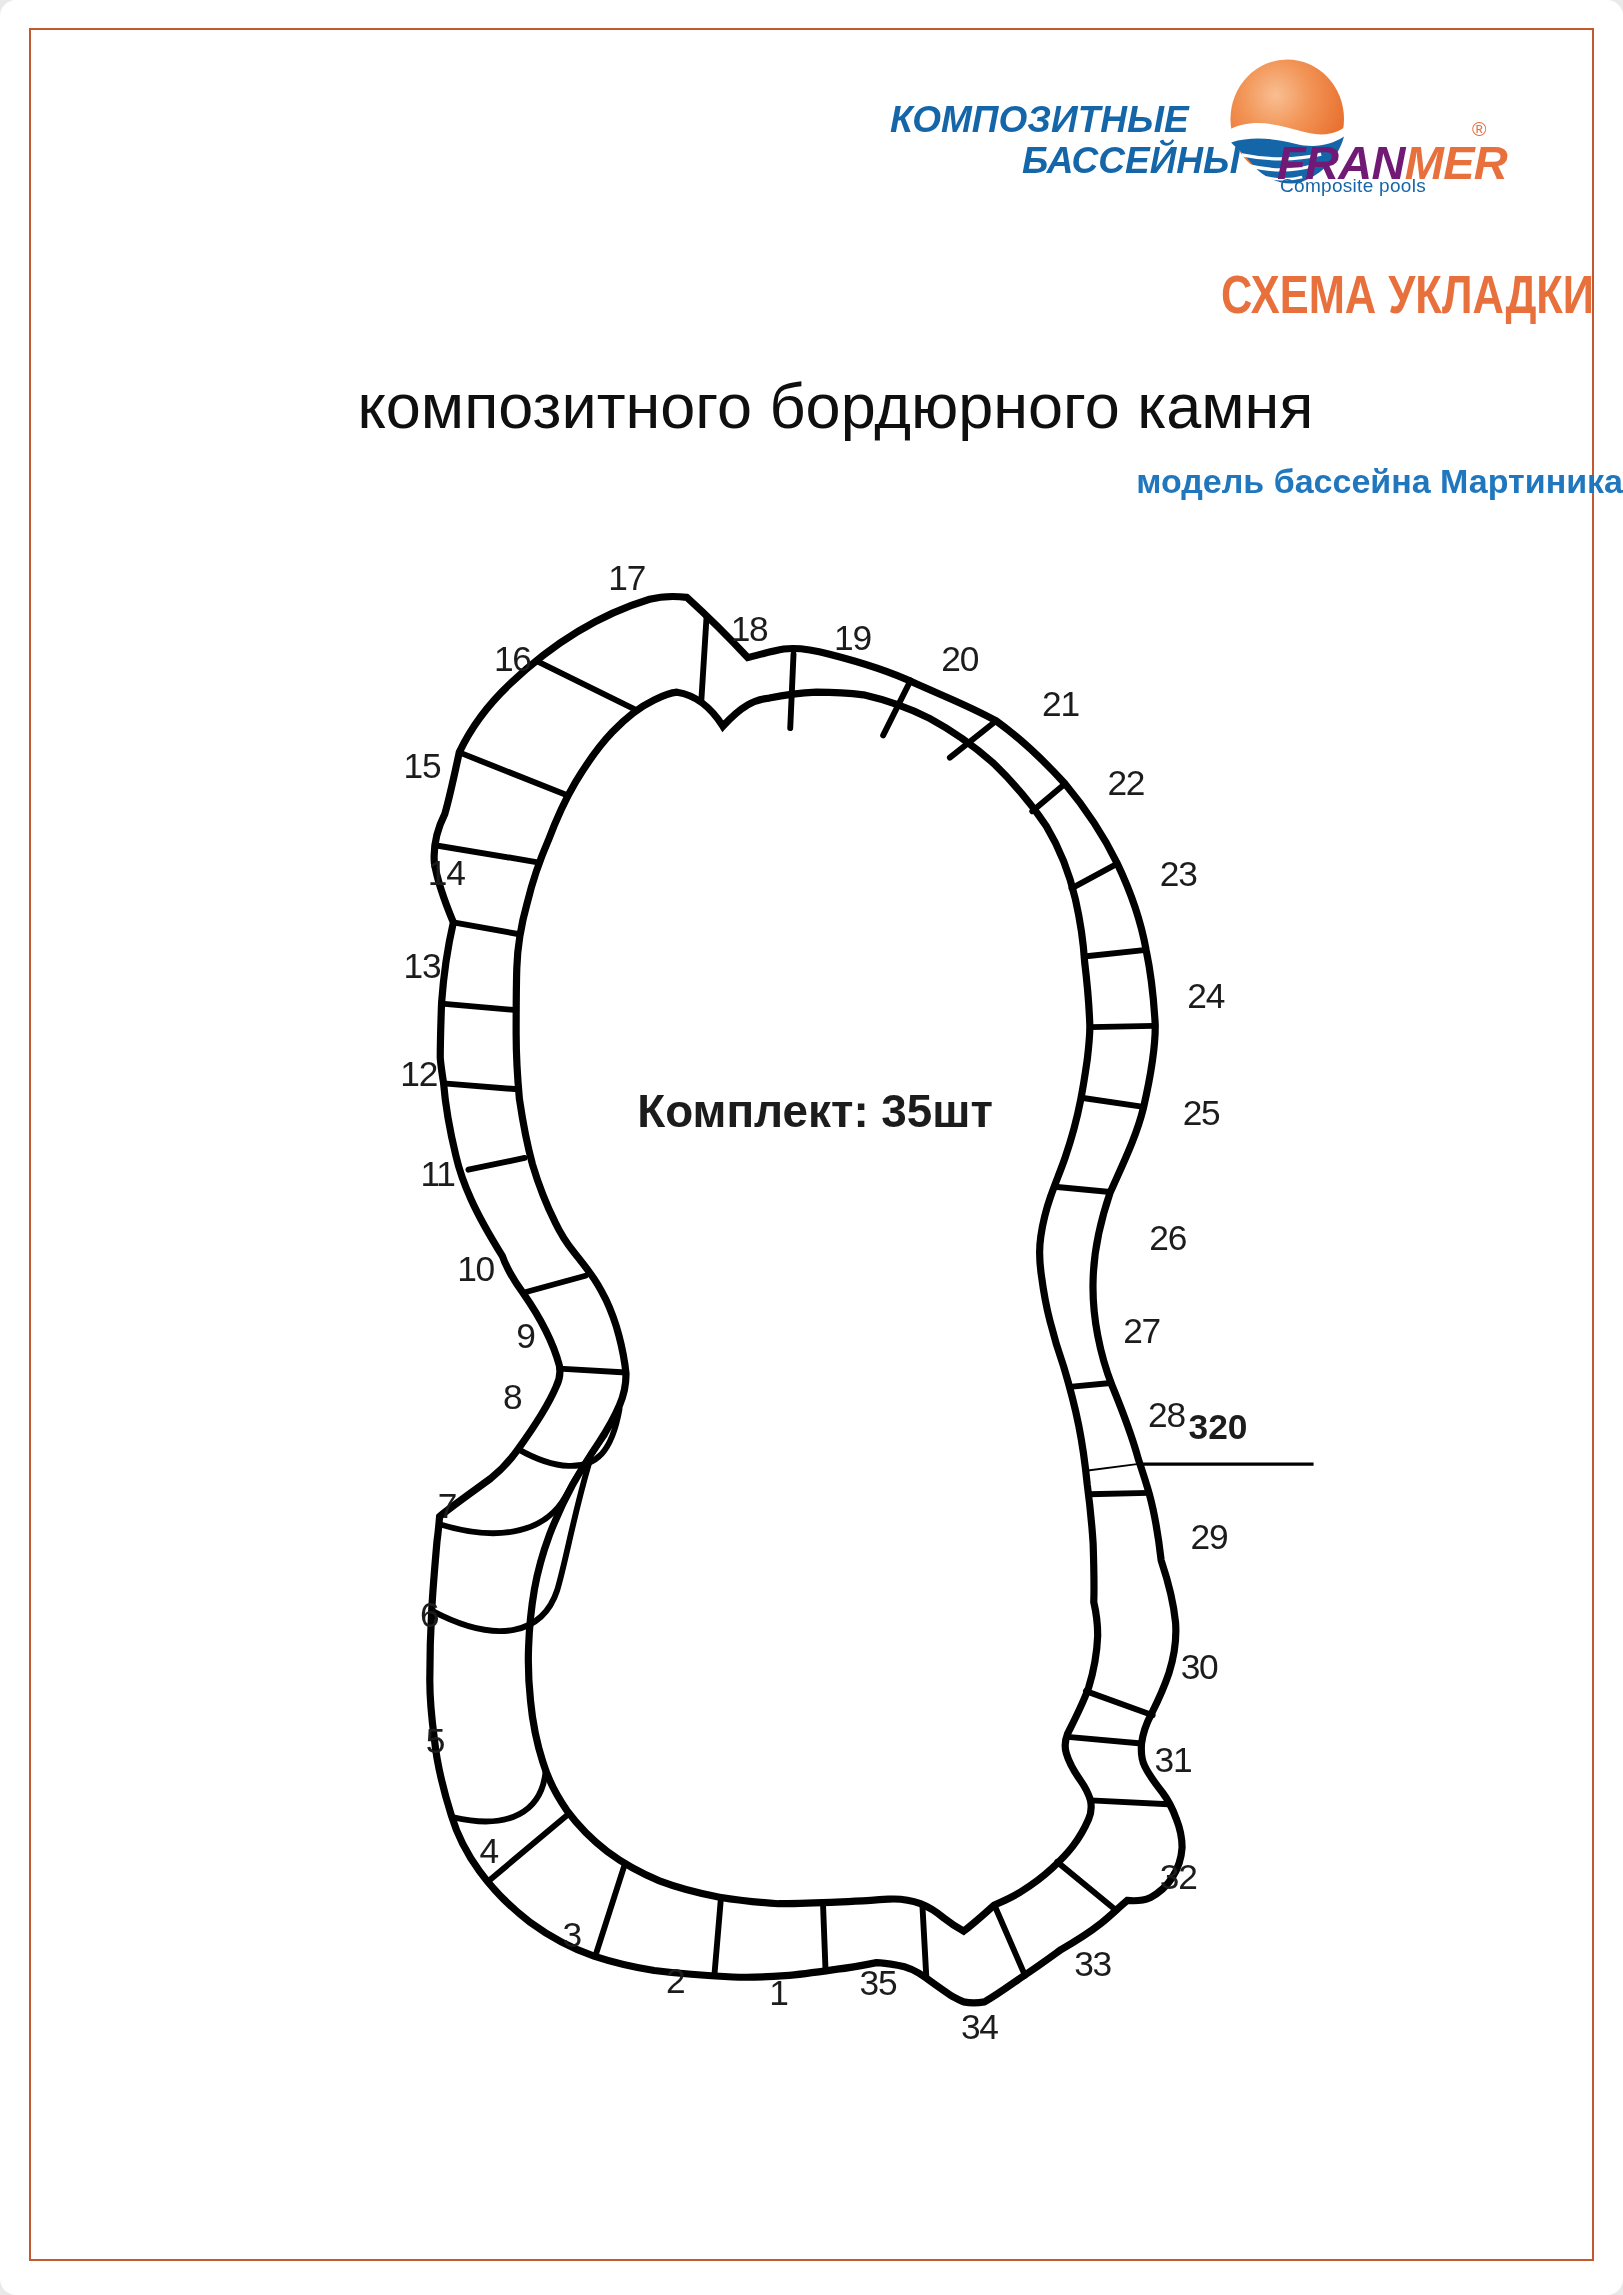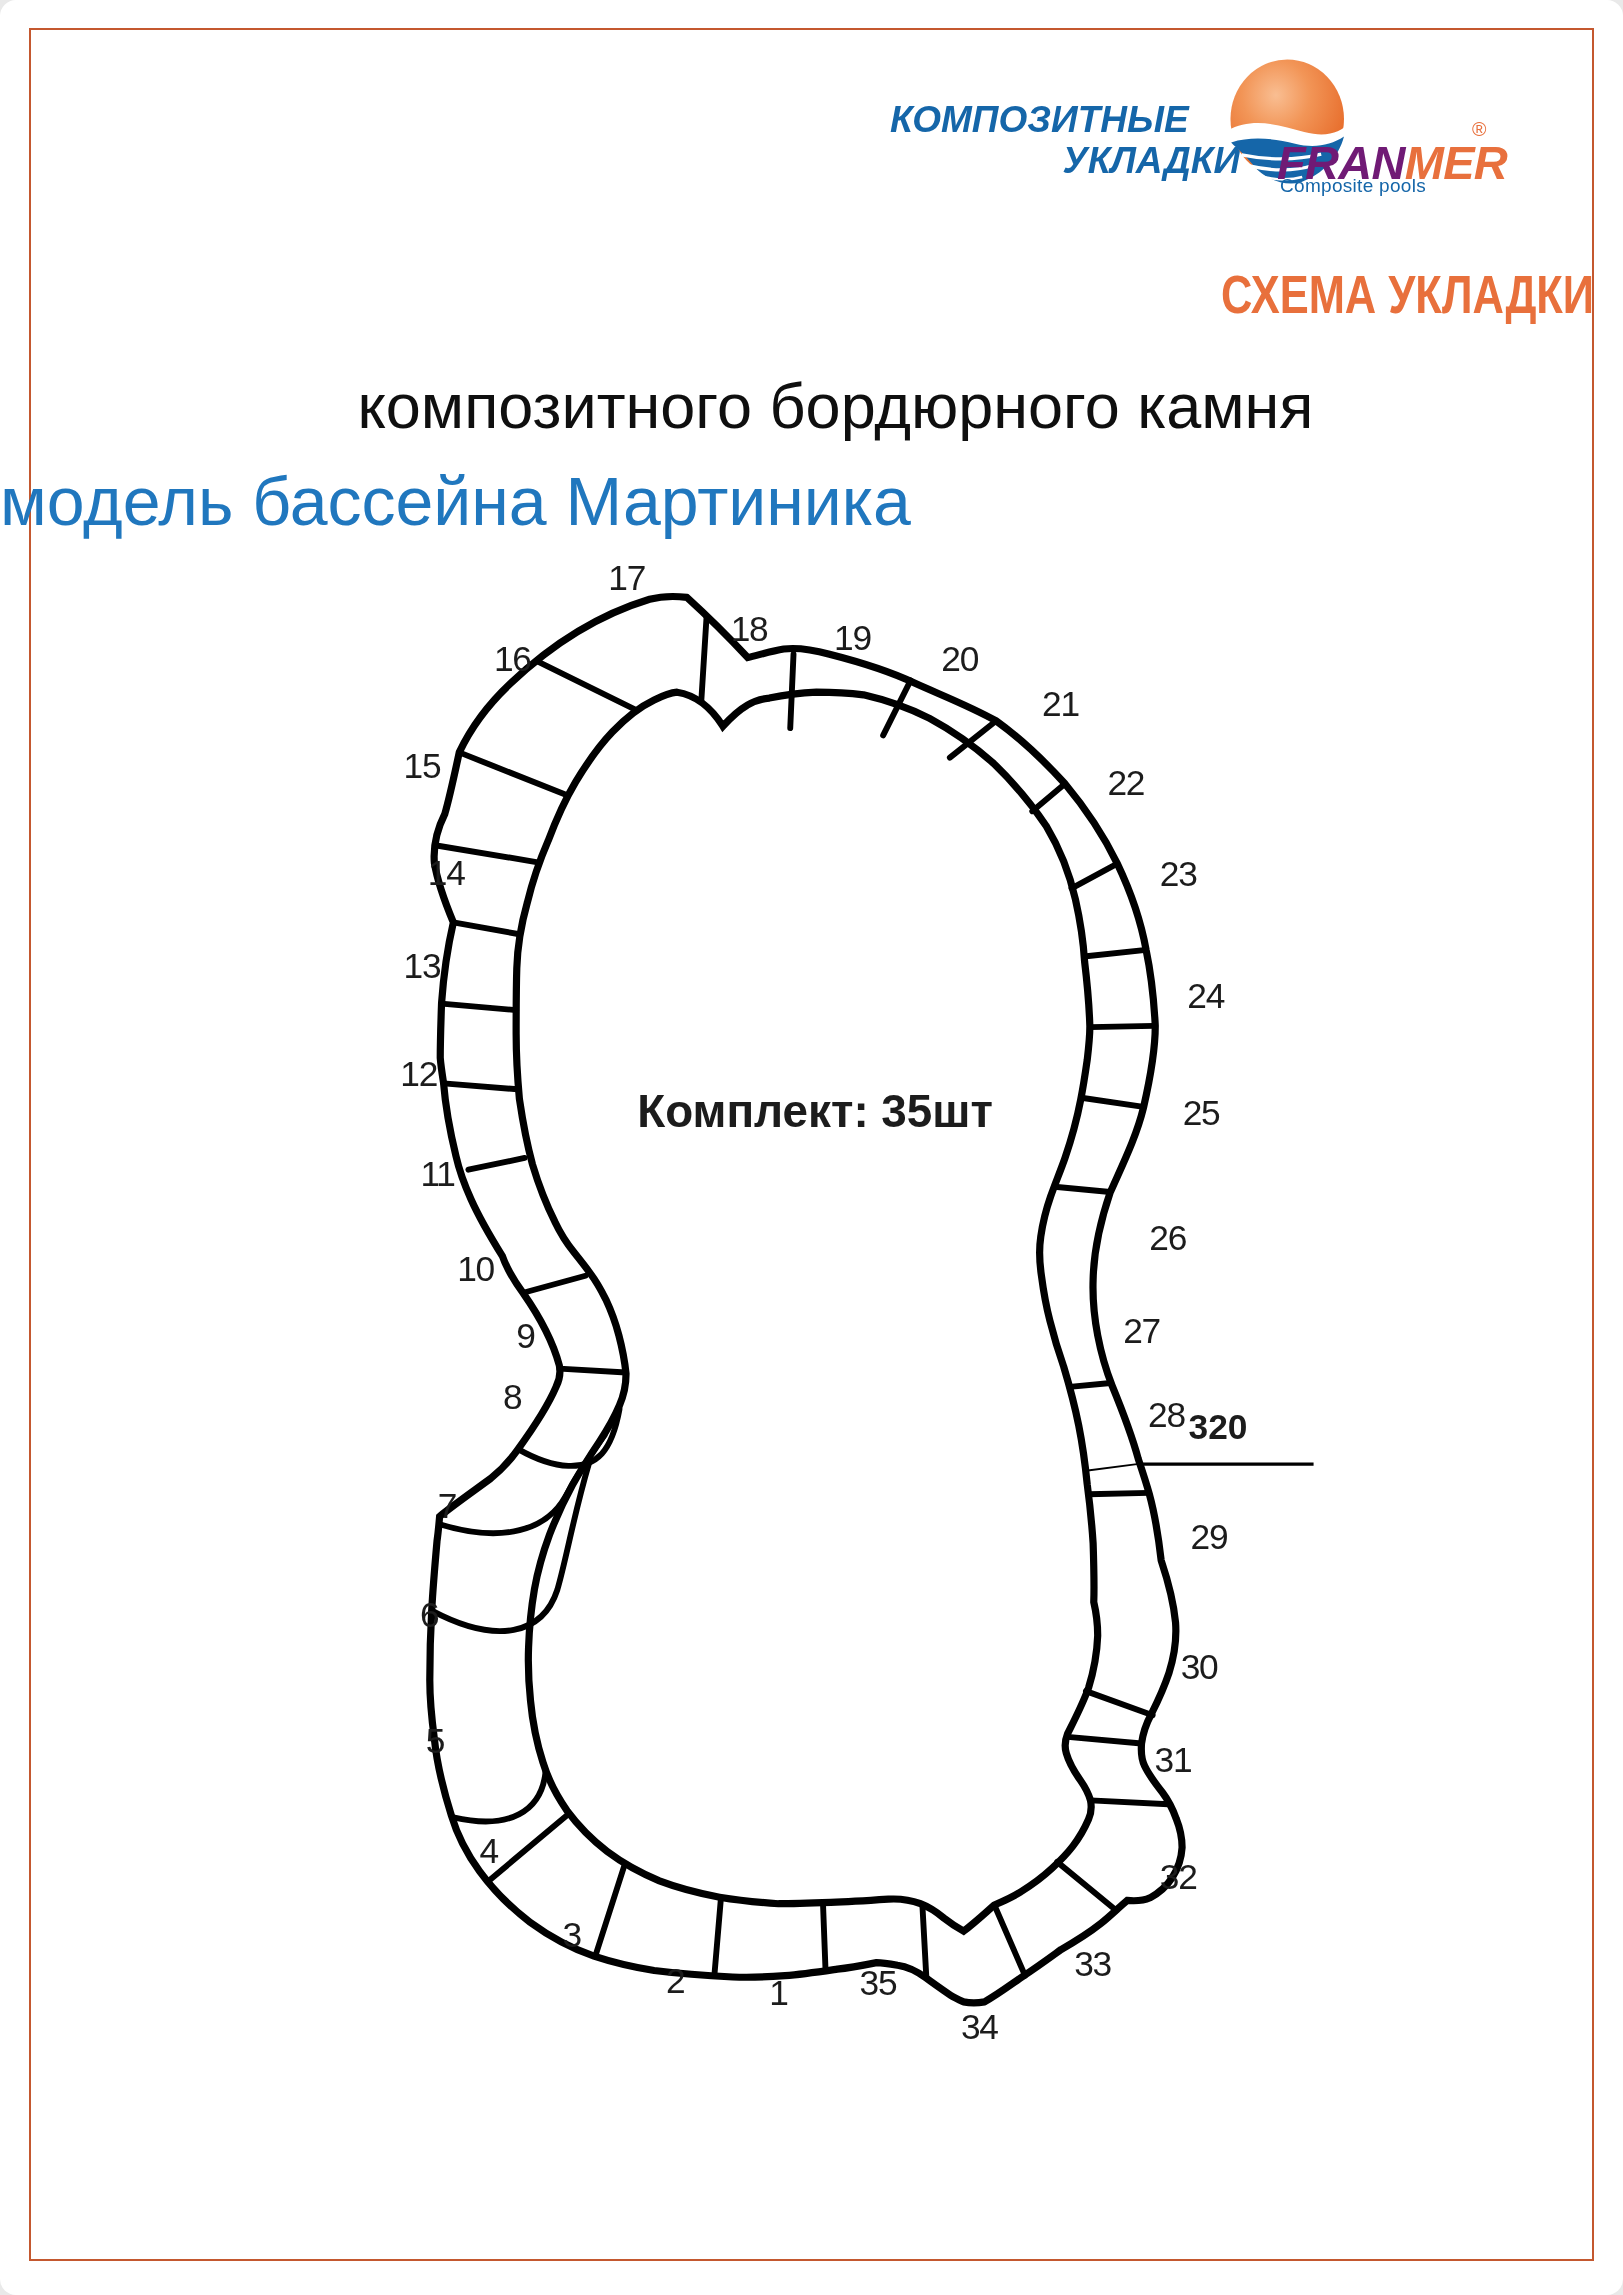--- a/index.html
+++ b/index.html
@@ -23,43 +23,43 @@
   .logo-text .mer{color:#E8703D;margin-top:39px;}
   .logo-reg{position:absolute;left:1472px;top:118px;font-size:19.6px;color:#E8703D;font-style:normal;}
   .logo-tagline{position:absolute;left:1280px;top:175px;font-size:19px;color:#1566A9;
                 letter-spacing:0.3px;font-weight:400;}
   
   .title-main{position:absolute;left:12px;top:264px;width:100%;text-align:right;
               color:#E8703C;font-weight:bold;font-size:53px;white-space:nowrap;}
   .title-main span{display:inline-block;transform:scaleX(0.82);transform-origin:center;}
   .title-sub{position:absolute;left:0;top:370px;width:100%;text-align:center;
              color:#0f0f0f;font-weight:400;font-size:63px;white-space:nowrap;padding-left:24px;}
-  .title-model{position:absolute;left:0;top:462px;width:100%;text-align:left;
-               color:#2077BE;font-weight:400;font-size:68px;white-space:nowrap;}
+  .title-model{position:absolute;left:0;top:462px;width:100%;text-align:right;
+               color:#2077BE;font-weight:700;font-size:34px;white-space:nowrap;}
   
   .diagram{position:absolute;left:0;top:0;width:1623px;height:2295px;}
   #ring path,#ring line{stroke:#000;fill:none;stroke-linecap:round;}
   .outline{stroke-width:11px;}
   .joint{stroke-width:9px;}
   .dim-ext{stroke:#000;stroke-width:3px;}
   .dim-line{stroke:#000;stroke-width:5px;}
   text{fill:#1c1c1c;}
   .stone-num{font-size:54px;letter-spacing:-2px;}
   .kit-text{font-size:70px;font-weight:bold;}
   .dim-text{font-size:54px;font-weight:bold;}
 </style>
 </head>
 <body>
 
 <div class="page">
   <div class="frame"></div>
 
   <div class="brand">
     <div class="brand-line1">КОМПОЗИТНЫЕ</div>
-    <div class="brand-line2">УКЛАДКИ</div>
+    <div class="brand-line2">БАССЕЙНЫ</div>
   </div>
 
   <svg class="logo-mark" viewBox="0 0 210 215">
     <defs>
       <radialGradient id="ballGrad" cx="0.40" cy="0.30" r="0.85">
         <stop offset="0" stop-color="#F9BE92"></stop>
         <stop offset="0.35" stop-color="#F29557"></stop>
         <stop offset="0.75" stop-color="#E8702F"></stop>
         <stop offset="1" stop-color="#E06225"></stop>
       </radialGradient>

